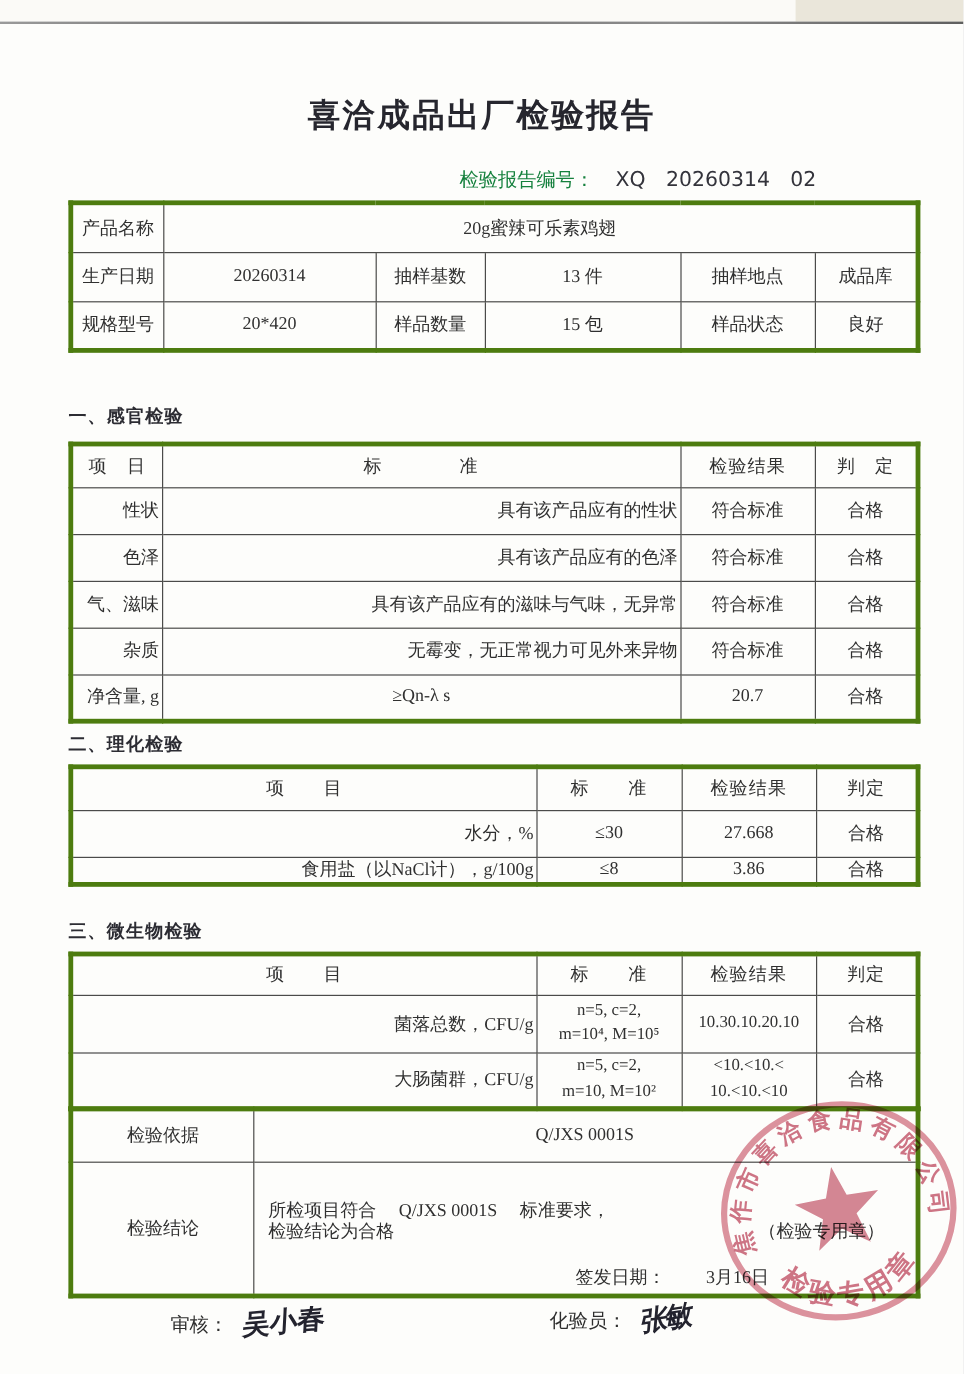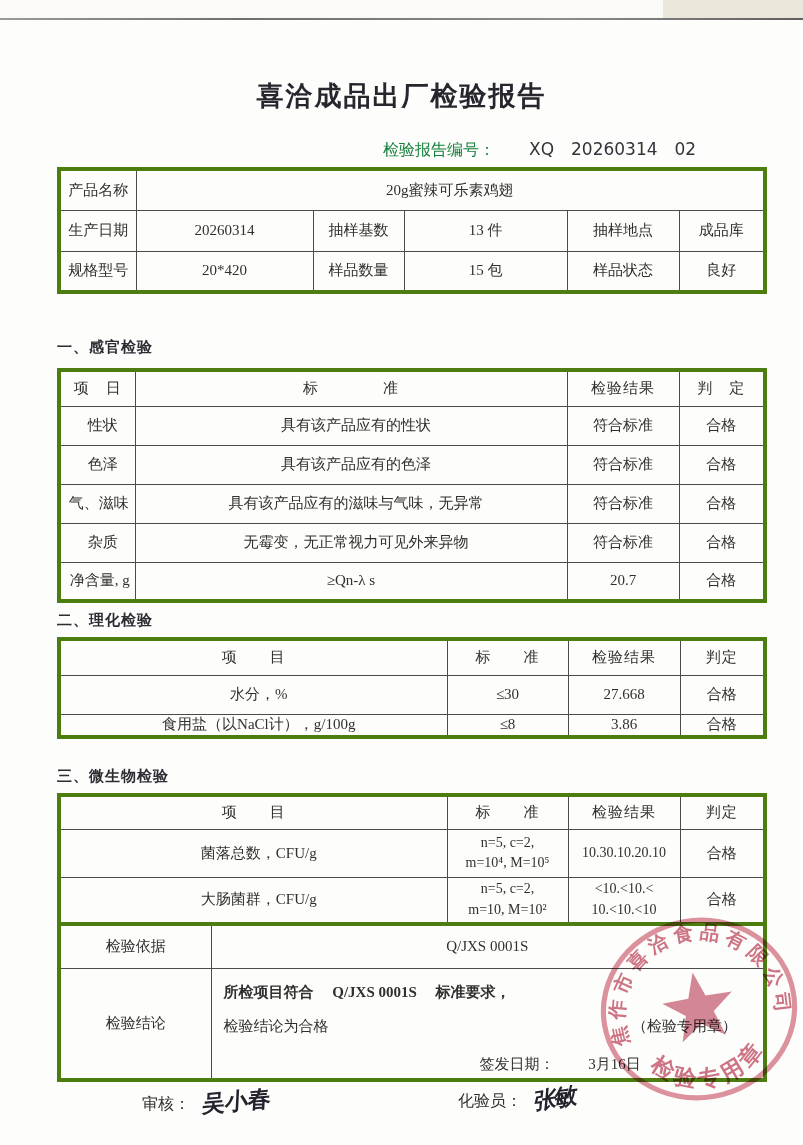--- a/index.html
+++ b/index.html
@@ -15,44 +15,44 @@
   .scan-line { position:absolute; top:18px; left:0; width:803px; height:2px;
     background:linear-gradient(90deg,#9a9a9a,#6f6f6f 30%,#8c8c8c 70%,#5f5f5f); }
 
   .title {
     position:absolute; top:78px; left:0; width:100%; text-align:center;
     font-family:"DejaVu Sans","Liberation Sans",sans-serif;
     font-weight:bold; font-size:27px; letter-spacing:2px; color:#26262e;
   }
   .report-no { position:absolute; top:138px; left:383px; font-size:16px; white-space:nowrap; }
   .report-no .lbl { font-family:Liberation Sans, sans-serif; color:#15803d; }
-  .report-no .val { font-family:"DejaVu Sans","Liberation Sans",sans-serif; margin-left:30px; color:#33333b; font-size:17px; }
+  .report-no .val { font-family:"DejaVu Sans","Liberation Sans",sans-serif; margin-left:14px; color:#33333b; font-size:17px; }
 
   table { border-collapse:collapse; table-layout:fixed; position:absolute; left:57px; width:706px;
     border:4px solid #4d7c0f; }
   td { border:1px solid #4b4b4a; text-align:center; font-size:15px; padding:0 2px;
     overflow:hidden; color:#303030; }
   .section-heading {
     position:absolute; left:57px; font-family:"DejaVu Sans","Liberation Sans",sans-serif;
     font-weight:bold; font-size:15px; color:#2c2c33; letter-spacing:1px;
   }
   .hdr { letter-spacing:1px; }
-  td.std { text-align:center; padding-left:12px; }
+  td.std { text-align:right; padding-left:12px; }
   td.std-center { text-align:center; }
   td.pre { white-space:pre-line; font-size:14px; line-height:1.45; }
   td.nowrap { white-space:nowrap; }
 
   .t-info { top:167px; } .t-info tr { height:41px; }
   .t-sense { top:368px; }
   .t-phys  { top:637px; }
   .t-micro { top:793px; }
   .t-concl { top:922px; }
 
   .concl-cell { position:relative; text-align:left; height:109px; }
-  .concl-line1 { position:absolute; top:14px; left:12px; white-space:pre;font-weight:bold; }
+  .concl-line1 { position:absolute; top:30px; left:12px; white-space:pre; }
   .concl-line2 { position:absolute; top:48px; left:12px; }
   .seal-note { position:absolute; top:48px; right:26px; }
   .issue { position:absolute; top:86px; left:268px; white-space:nowrap; }
   .issue .issue-val { margin-left:30px; }
 
   .footer-review { position:absolute; top:1086px; left:142px; font-size:16px; }
   .footer-tester { position:absolute; top:1083px; left:458px; font-size:16px; }
   .signature {
     display:inline-block; margin-left:8px; font-size:23px; font-weight:600;
     color:#23232e; font-family:"DejaVu Sans","Liberation Sans",sans-serif;

